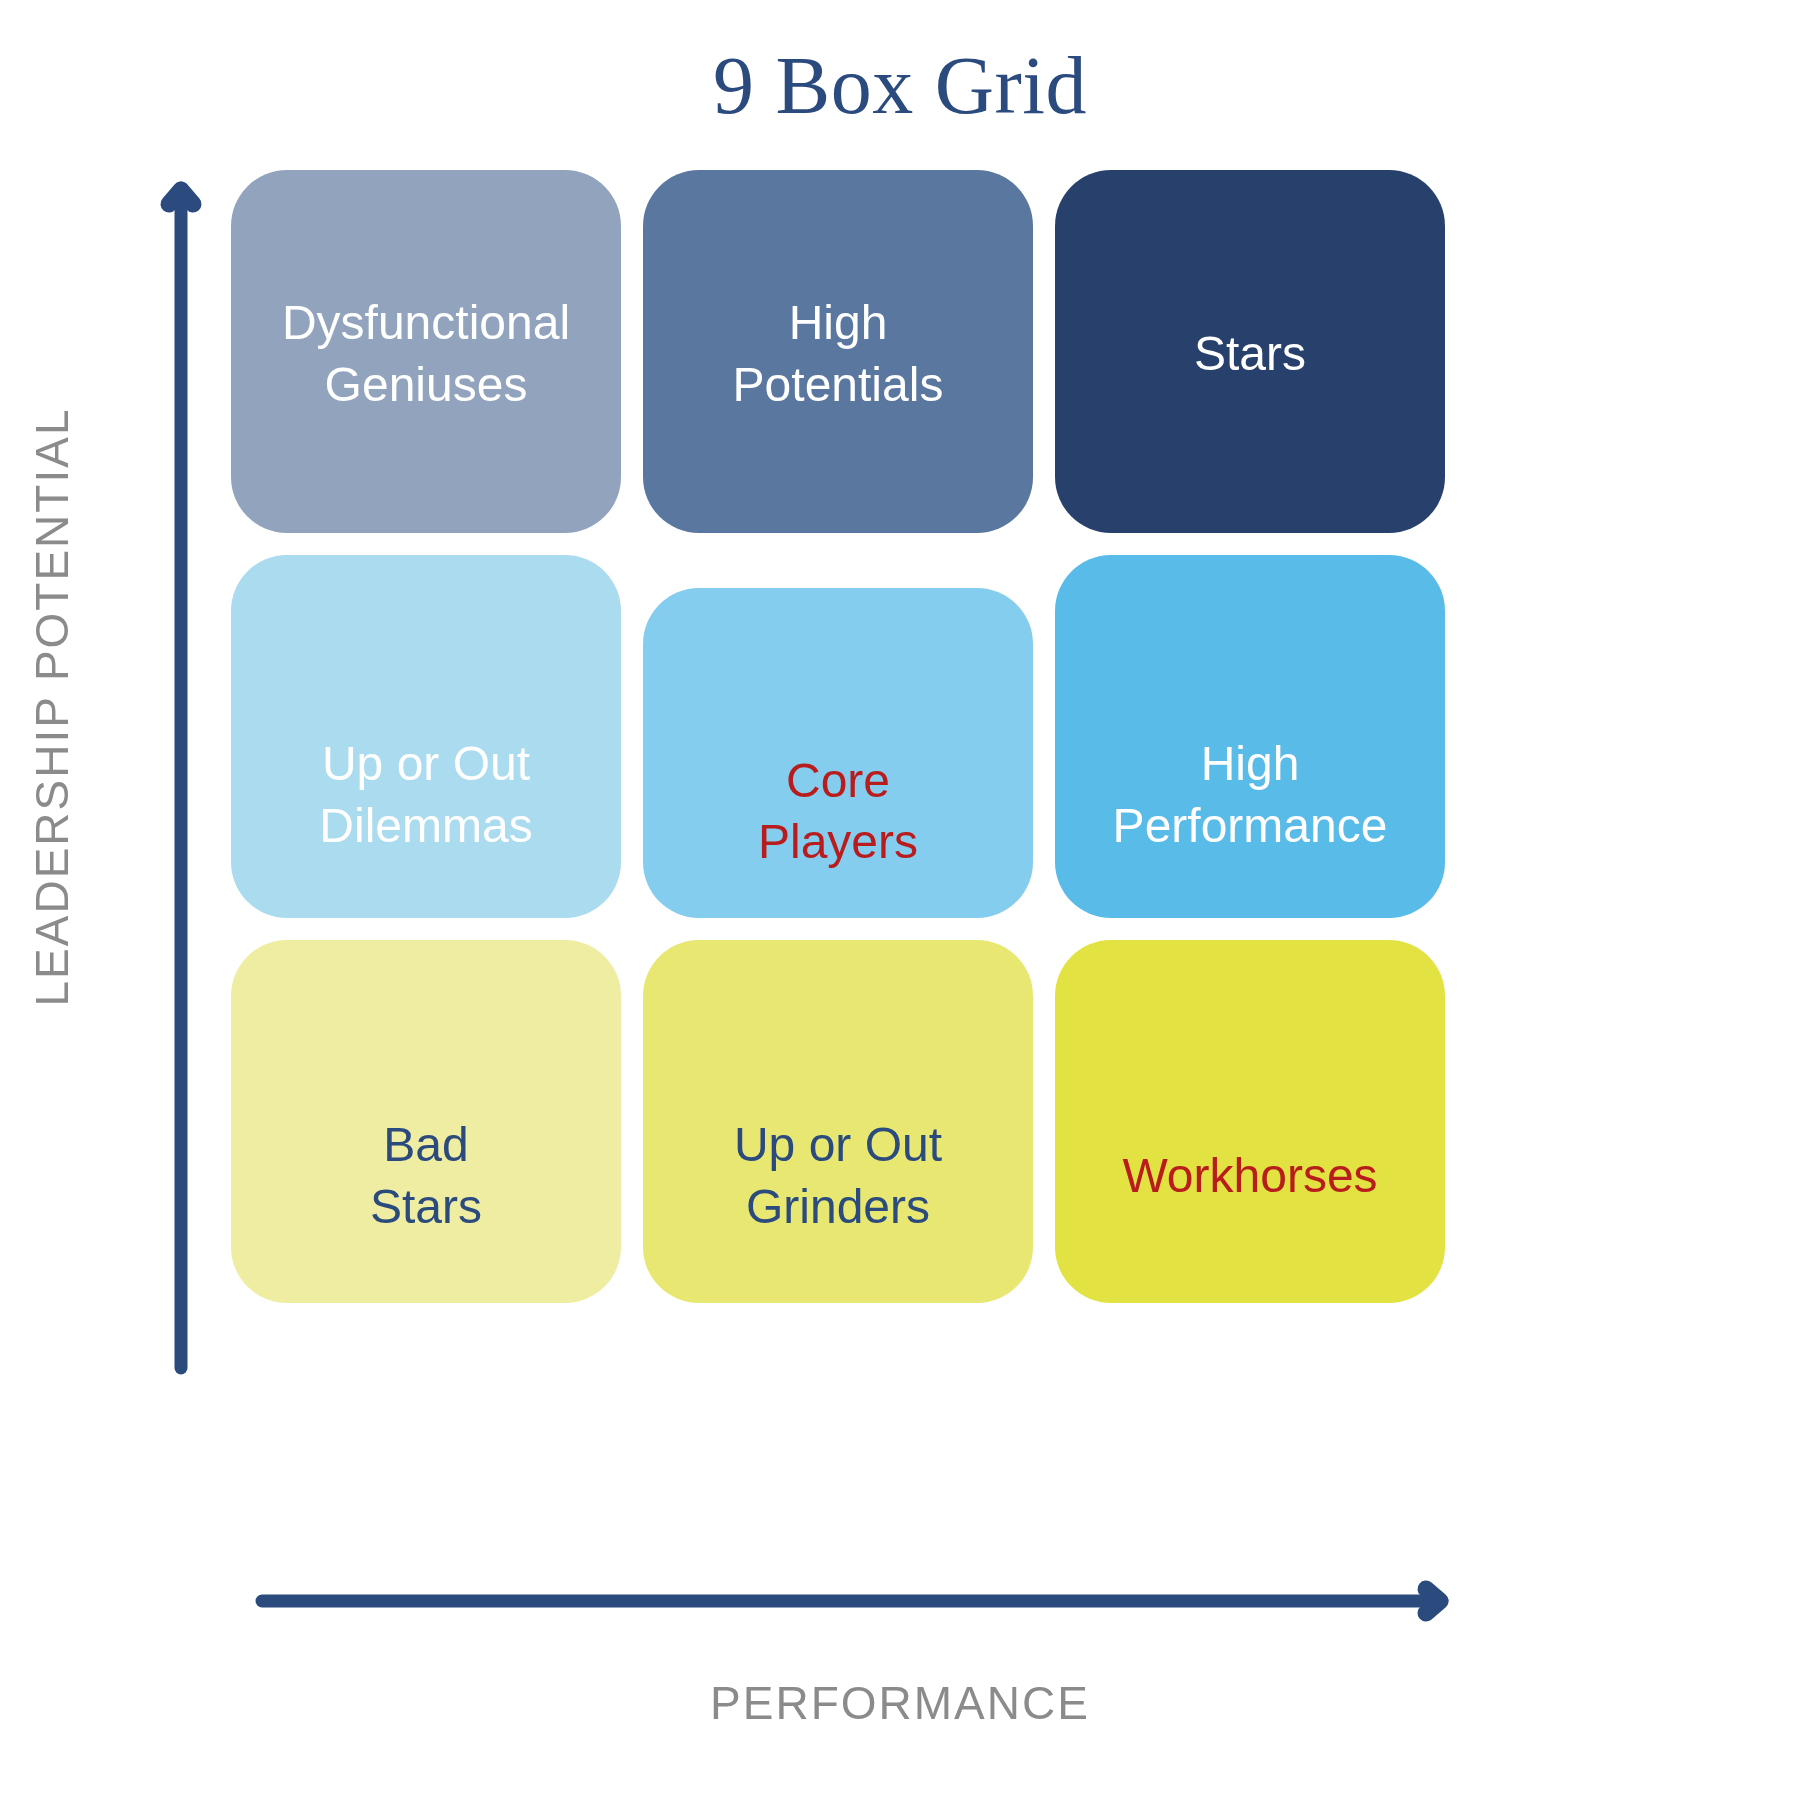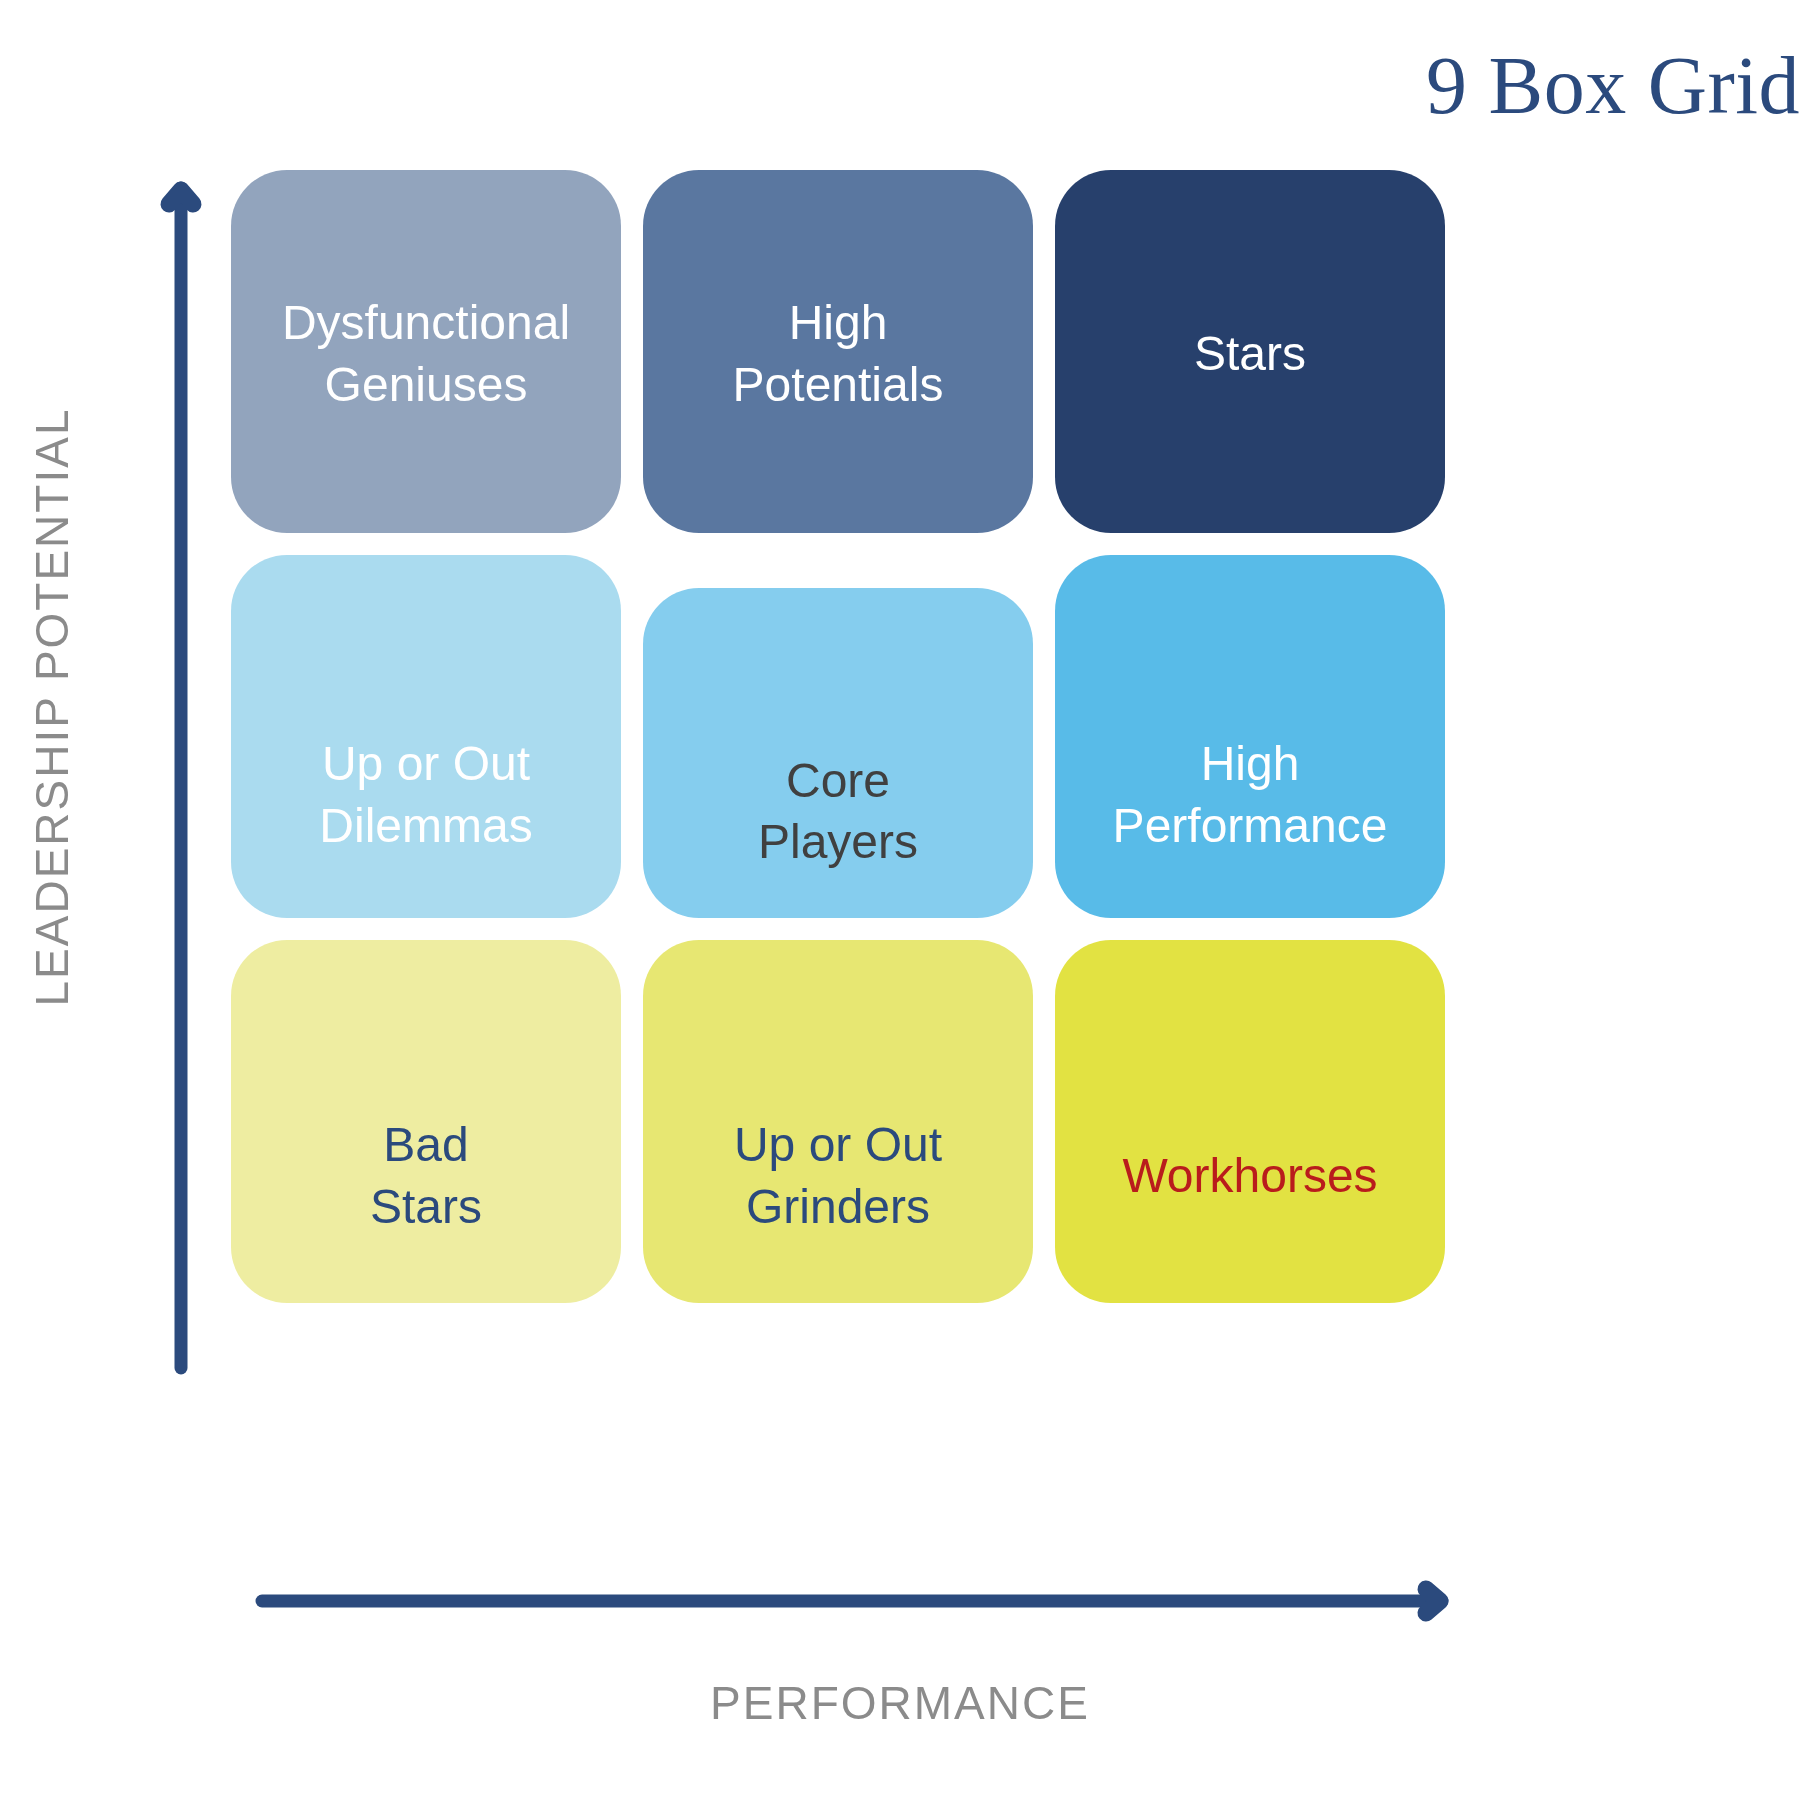--- a/index.html
+++ b/index.html
@@ -15,21 +15,21 @@
     font-family: "Liberation Sans", sans-serif;
     -webkit-font-smoothing: antialiased;
   }
 
   
   #chart-title {
     position: absolute;
     top: 42px;
     left: 0;
     width: 1800px;
-    text-align: right;
+    text-align: center;
     font-family: "Liberation Serif", "DejaVu Serif", serif;
     font-size: 82px;
     line-height: 1.08;
     color: #2b4a7d;
     letter-spacing: 0.5px;
   }
 
   
   #y-axis {
     position: absolute;
@@ -142,21 +142,21 @@
 
   <div class="cell row-top" style="background: rgb(39, 64, 108); color: rgb(255, 255, 255);">
     <span class="cell-label">Stars</span>
   </div>
 
   <div class="cell row-mid" style="background: rgb(170, 219, 239); color: rgb(255, 255, 255);">
     <span class="cell-label">Up or Out
 Dilemmas</span>
   </div>
 
-  <div class="cell row-mid" style="background: rgb(133, 205, 238); color: #404040; margin-top: 33px;">
+  <div class="cell row-mid" style="background: rgb(133, 205, 238); color: #b91c1c; margin-top: 33px;">
     <span class="cell-label">Core
 Players</span>
   </div>
 
   <div class="cell row-mid" style="background: rgb(88, 187, 232); color: rgb(255, 255, 255);">
     <span class="cell-label">High
 Performance</span>
   </div>
 
   <div class="cell row-bot" style="background: rgb(238, 237, 161); color: rgb(43, 74, 125);">

